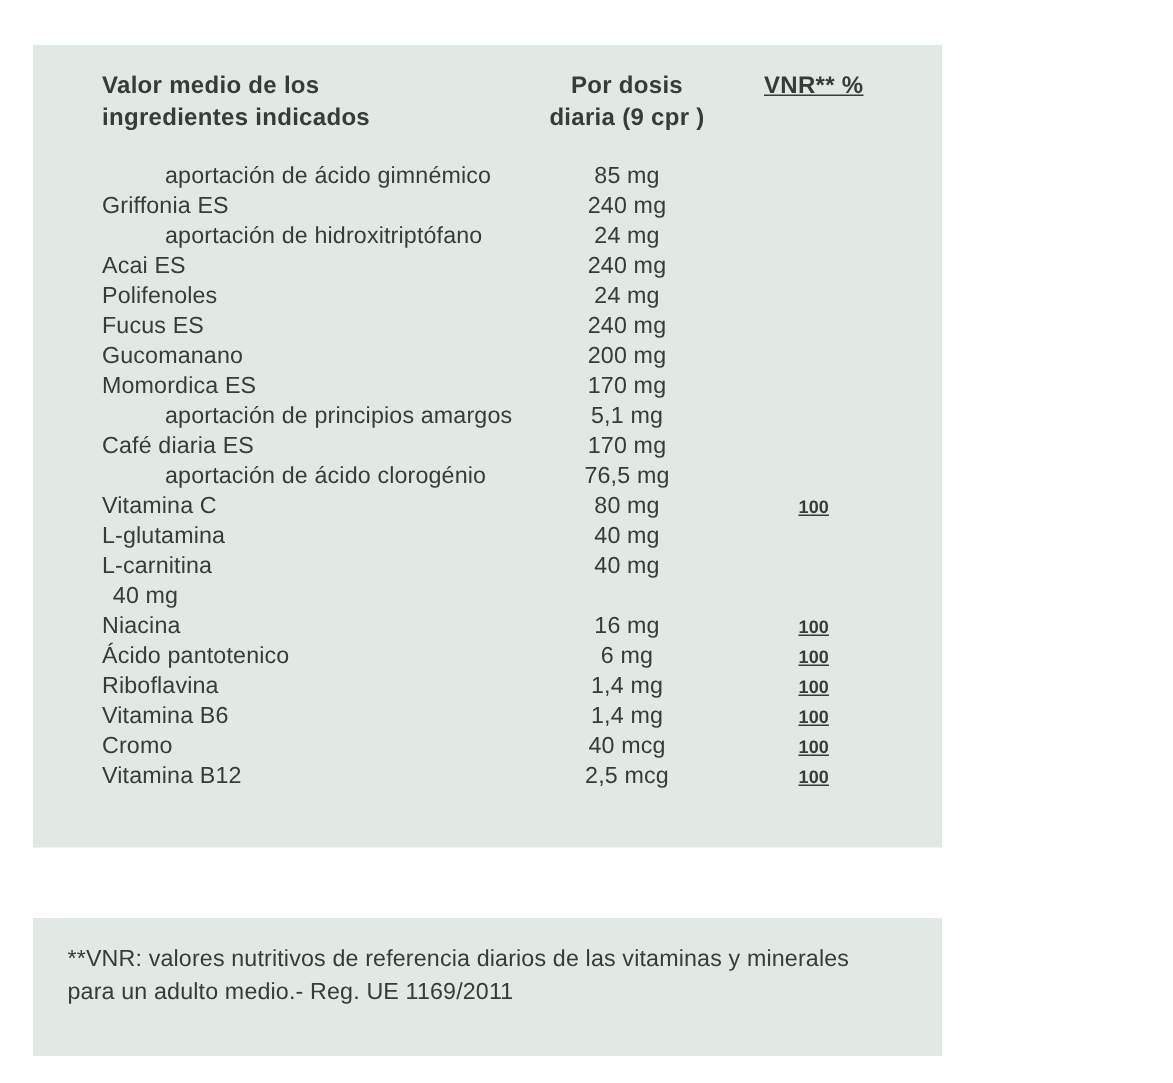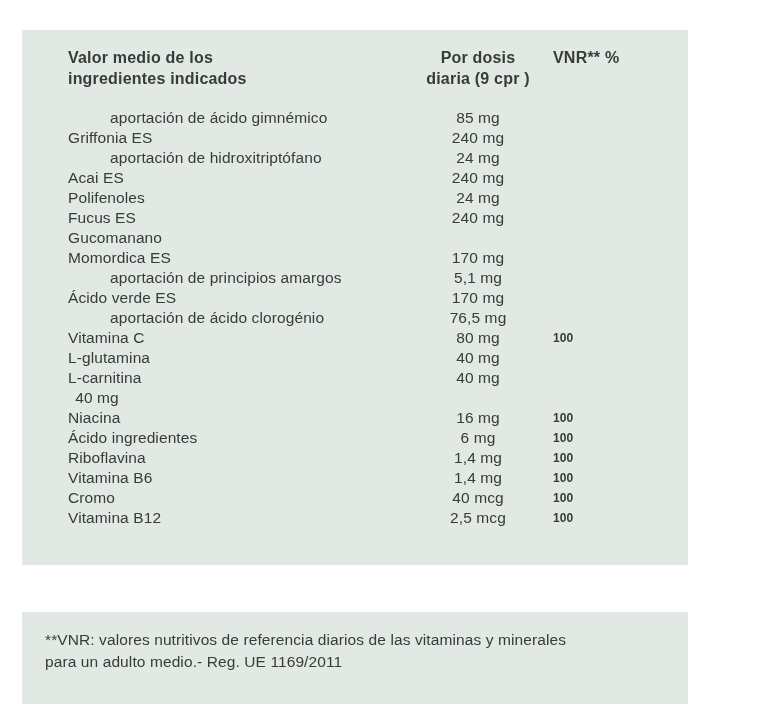--- a/index.html
+++ b/index.html
@@ -13,30 +13,30 @@
     background: var(--page-bg);
     font-family: "Liberation Sans", sans-serif;
     color: var(--text);
     overflow: hidden;
   }
   .page { position: relative; width: 782px; height: 722px; }
 
   .panel {
     position: absolute;
     left: 22px;
-    width: 666px;
+    width: 606px;
     background: var(--panel-bg);
   }
   .table-panel { top: 30px; height: 535px; padding: 17px 36px 0 0; }
   .footnote-panel { top: 580px; height: 92px; padding: 17px 30px 0 23px; margin-top: 32px; }
 
   .grid-row { display: flex; align-items: flex-start; }
   .col-name { flex: 1; padding-left: 46px; min-width: 0; }
   .col-amount { width: 150px; text-align: center; white-space: nowrap; }
-  .col-vnr { width: 99px; text-align: left; white-space: nowrap; }
+  .col-vnr { width: 99px; text-align: center; white-space: nowrap; text-decoration: underline; }
 
   .thead {
     font-size: 16px;
     line-height: 21px;
     font-weight: 700;
     letter-spacing: 0.2px;
   }
   .tbody {
     margin-top: 19px;
     font-size: 15.5px;
@@ -101,34 +101,35 @@
     <div class="col-amount">24 mg</div>
     <div class="col-vnr"></div>
   </div>
         <div class="grid-row">
     <div class="col-name">Fucus ES</div>
     <div class="col-amount">240 mg</div>
     <div class="col-vnr"></div>
   </div>
         <div class="grid-row">
     <div class="col-name">Gucomanano</div>
+    <div class="col-amount">200 mg</div>
     <div class="col-vnr"></div>
   </div>
         <div class="grid-row">
     <div class="col-name">Momordica ES</div>
     <div class="col-amount">170 mg</div>
     <div class="col-vnr"></div>
   </div>
         <div class="grid-row">
     <div class="col-name indent">aportación de principios amargos</div>
     <div class="col-amount">5,1 mg</div>
     <div class="col-vnr"></div>
   </div>
         <div class="grid-row">
-    <div class="col-name">Ácido verde ES</div>
+    <div class="col-name">Café diaria ES</div>
     <div class="col-amount">170 mg</div>
     <div class="col-vnr"></div>
   </div>
         <div class="grid-row">
     <div class="col-name indent">aportación de ácido clorogénio</div>
     <div class="col-amount">76,5 mg</div>
     <div class="col-vnr"></div>
   </div>
         <div class="grid-row">
     <div class="col-name">Vitamina C</div>
@@ -148,21 +149,21 @@
         <div class="grid-row">
     <div class="col-amount">40 mg</div>
     <div class="col-vnr"></div>
   </div>
         <div class="grid-row">
     <div class="col-name">Niacina</div>
     <div class="col-amount">16 mg</div>
     <div class="col-vnr">100</div>
   </div>
         <div class="grid-row">
-    <div class="col-name">Ácido ingredientes</div>
+    <div class="col-name">Ácido pantotenico</div>
     <div class="col-amount">6 mg</div>
     <div class="col-vnr">100</div>
   </div>
         <div class="grid-row">
     <div class="col-name">Riboflavina</div>
     <div class="col-amount">1,4 mg</div>
     <div class="col-vnr">100</div>
   </div>
         <div class="grid-row">
     <div class="col-name">Vitamina B6</div>

